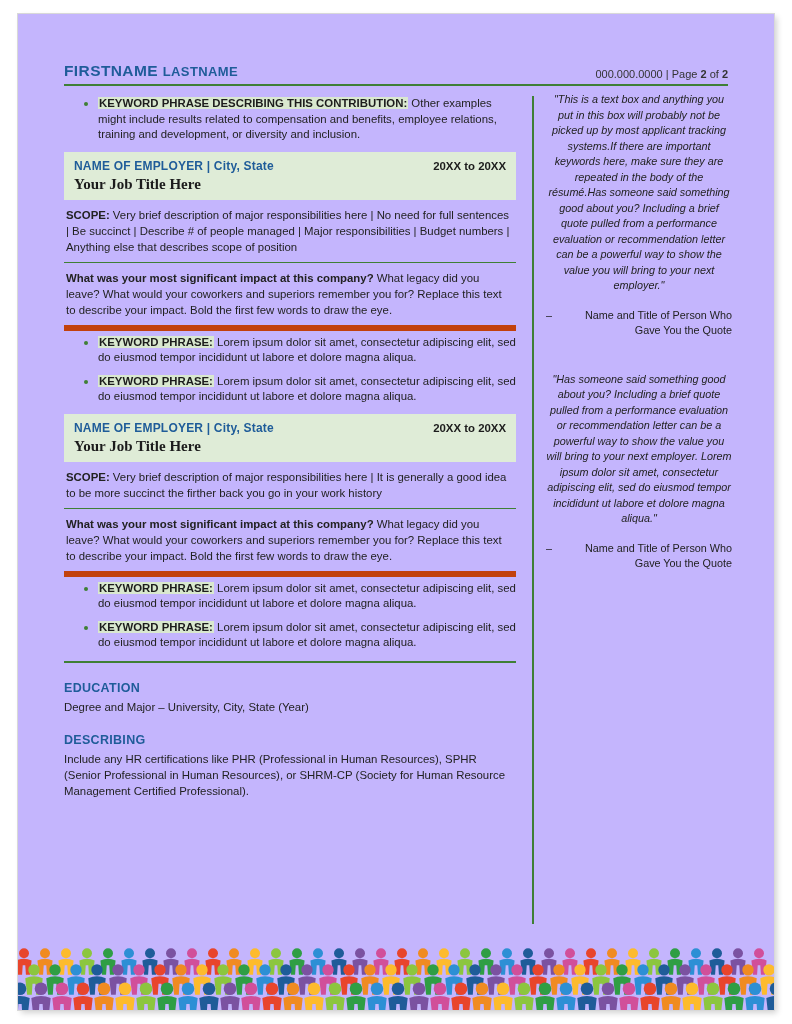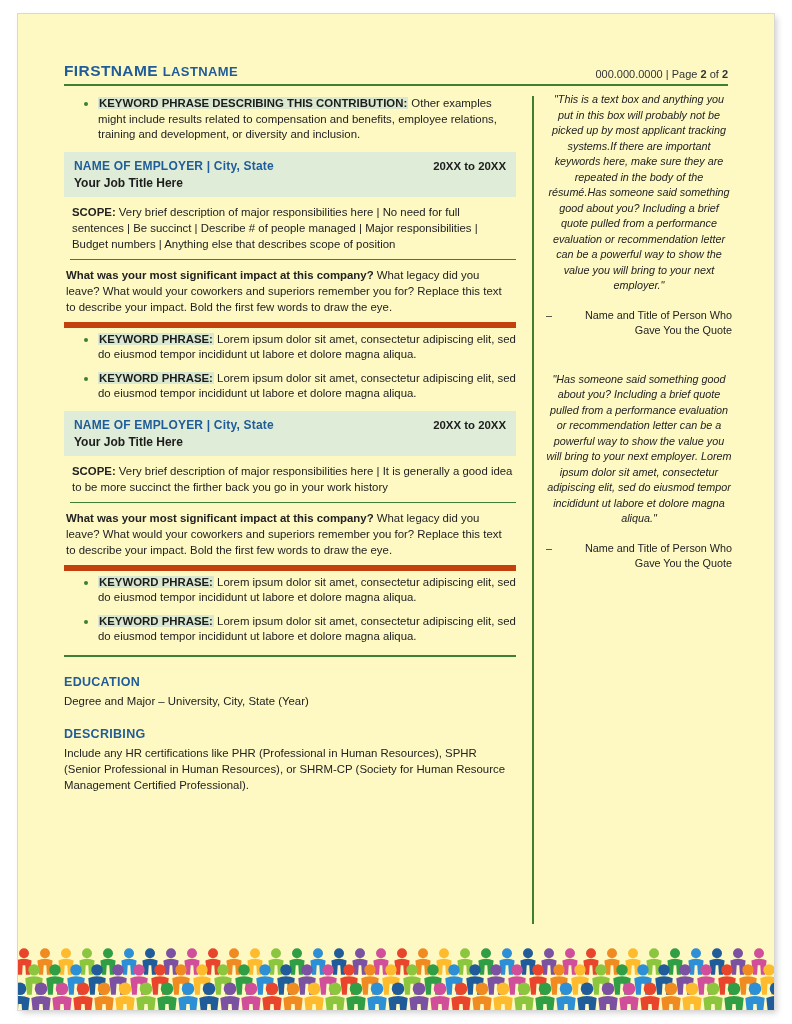--- a/index.html
+++ b/index.html
@@ -14,21 +14,21 @@
     color: #222222;
     position: relative;
     overflow: hidden;
   }
   .page {
     position: absolute;
     left: 18px;
     top: 14px;
     width: 756px;
     height: 996px;
-    background: #fef9c3;
+    background: #c4b5fd;
     box-shadow: 0 0 0 1px #d8d8d8, 3px 3px 6px rgba(0,0,0,0.18);
     overflow: hidden;
   }
   
   .hdr {
     position: absolute;
     left: 46px;
     top: 36px;
     width: 664px;
     height: 30px;
@@ -121,31 +121,31 @@
     font-weight: bold;
     color: #1f5c99;
     letter-spacing: 0.2px;
   }
   .employer-dates {
     font-size: 11.4px;
     font-weight: bold;
     color: #1c1c1c;
   }
   .job-title {
-    font-size: 12px;
+    font-size: 15px;
     font-weight: bold;
     color: #1c1c1c;
     margin-top: 3px;
+    font-family: Liberation Serif, serif;
   }
   .scope {
     font-size: 11.4px;
     line-height: 16px;
     padding: 7px 2px 7px 2px;
     border-bottom: 1px solid #3f7f35;
-    margin-left: 6px;
   }
   .scope b { font-weight: bold; }
   .impact {
     font-size: 11.4px;
     line-height: 16px;
     padding: 7px 2px 7px 2px;
     border-bottom: 6px solid #c2410c;
   }
   .impact b { font-weight: bold; }
   .section-end {

